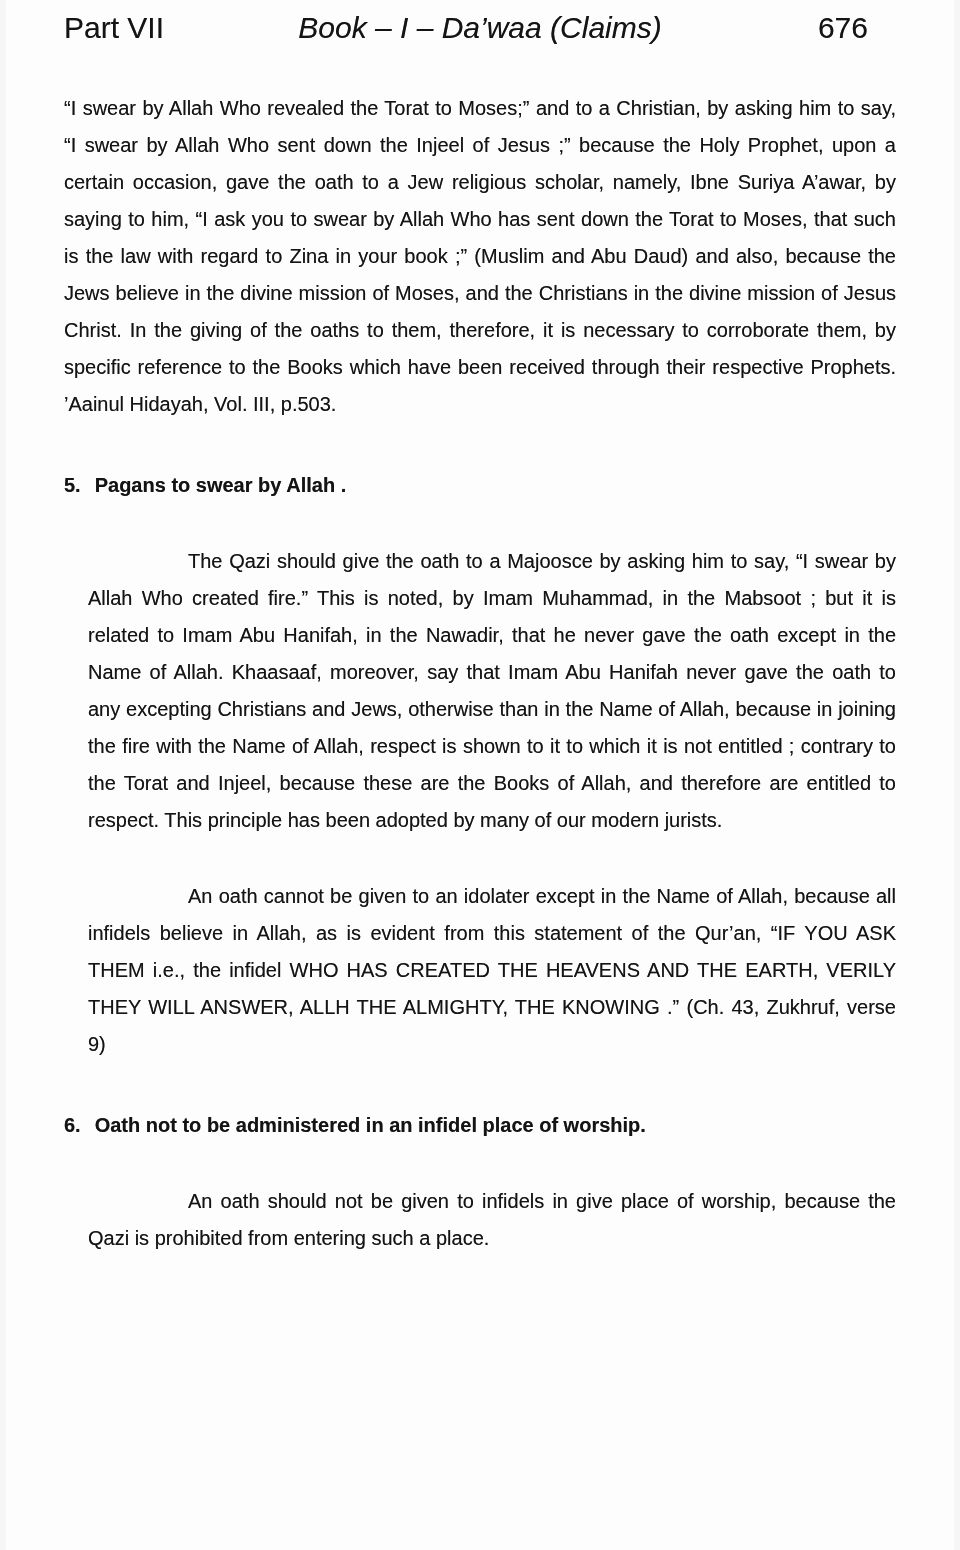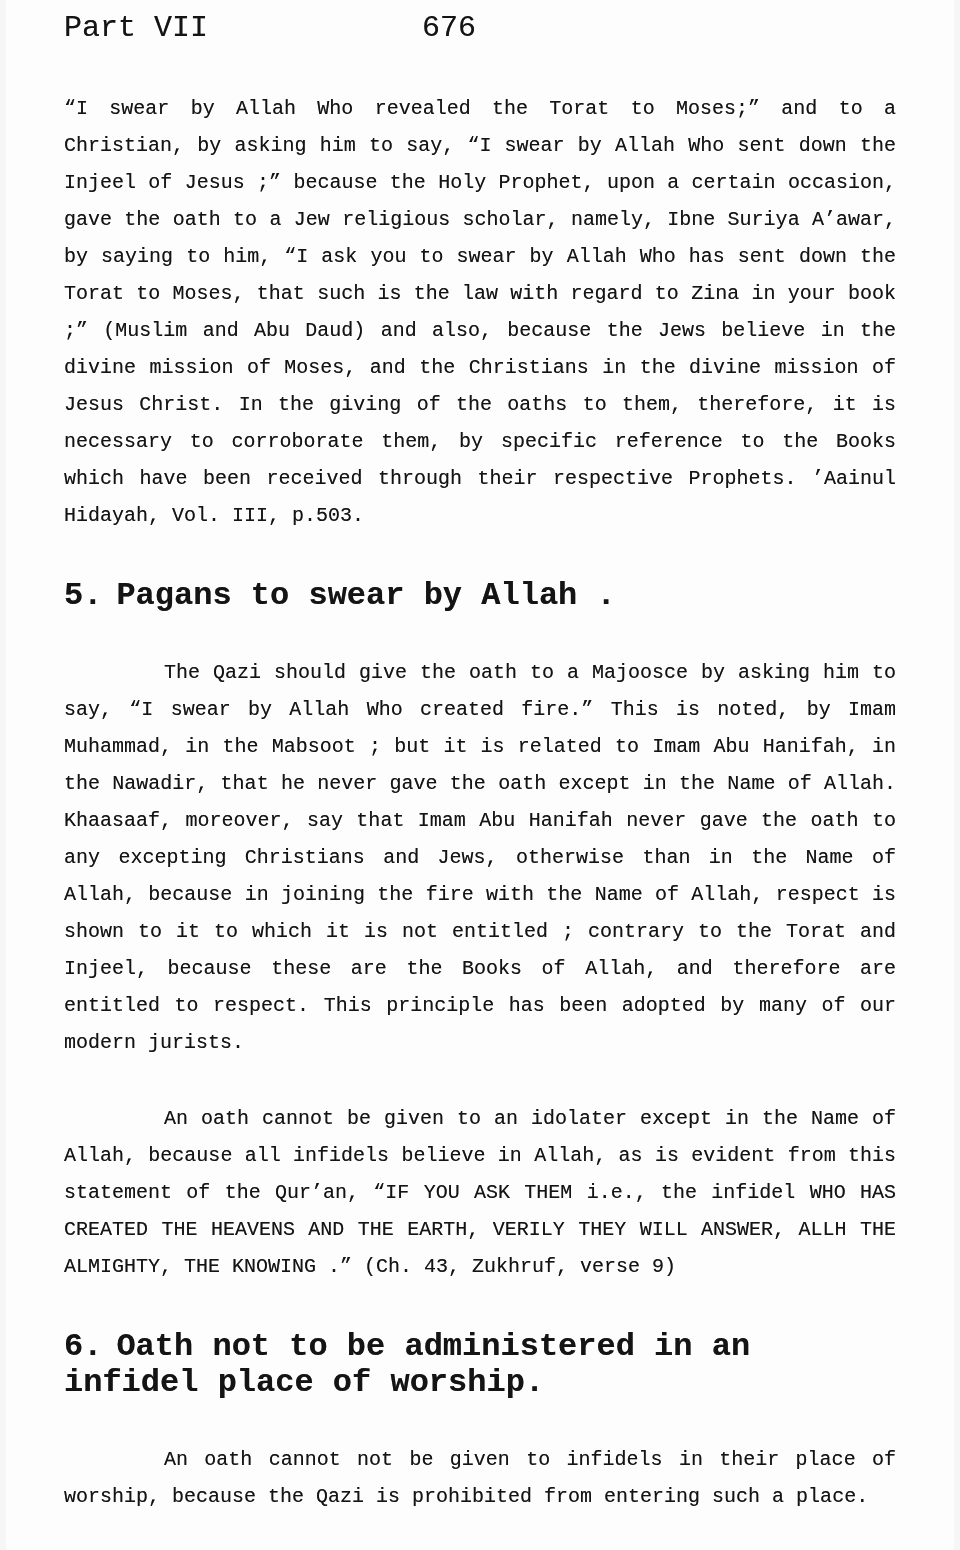--- a/index.html
+++ b/index.html
@@ -7,21 +7,21 @@
     padding: 0;
     background: #f6f6f6;
   }
   .page {
     position: relative;
     width: 948px;
     height: 1550px;
     margin: 0 auto;
     background: #fdfdfd;
     color: #141414;
-    font-family: Liberation Mono, monospace;
+    font-family: Liberation Sans, sans-serif;
     box-sizing: border-box;
     padding: 10px 58px 0 58px;
     overflow: hidden;
     text-shadow: 0 0 0.6px rgba(20,20,20,0.55); 
   }
   .page-header {
     display: flex;
     align-items: baseline;
     font-size: 30px;
     line-height: 36px;
@@ -43,56 +43,58 @@
     box-sizing: border-box;
   }
   .body-text p {
     font-size: 20px;
     line-height: 37px;
     text-align: justify;
     margin: 0 0 39px 0;
   }
   p.indented {
     text-indent: 100px;
+    margin-left: 24px;
   }
   .section-heading {
-    font-size: 32px;
+    font-size: 20px;
     line-height: 36px;
     font-weight: bold;
     margin: 44px 0 40px 0;
     text-align: left;
   }
   .section-heading .num {
     display: inline-block;
     margin-right: 14px;
   }
 </style>
 </head>
 <body>
 
 <div class="page">
 
   <div class="page-header">
     <span class="part">Part VII</span>
+    <span class="book-title">Book – I – Da’waa (Claims)</span>
     <span class="page-number">676</span>
   </div>
 
   <div class="body-text">
 
     <p>“I swear by Allah Who revealed the Torat to Moses;” and to a Christian, by asking him to say, “I swear by Allah Who sent down the Injeel of Jesus ;” because the Holy Prophet, upon a certain occasion, gave the oath to a Jew religious scholar, namely, Ibne Suriya A’awar, by saying to him, “I ask you to swear by Allah Who has sent down the Torat to Moses, that such is the law with regard to Zina in your book ;” (Muslim and Abu Daud) and also, because the Jews believe in the divine mission of Moses, and the Christians in the divine mission of Jesus Christ. In the giving of the oaths to them, therefore, it is necessary to corroborate them, by specific reference to the Books which have been received through their respective Prophets. ’Aainul Hidayah, Vol. III, p.503.</p>
 
     <div class="section-heading">
       <span class="num">5.</span><span>Pagans to swear by Allah .</span>
     </div>
 
     <p class="indented">The Qazi should give the oath to a Majoosce by asking him to say, “I swear by Allah Who created fire.” This is noted, by Imam Muhammad, in the Mabsoot ; but it is related to Imam Abu Hanifah, in the Nawadir, that he never gave the oath except in the Name of Allah. Khaasaaf, moreover, say that Imam Abu Hanifah never gave the oath to any excepting Christians and Jews, otherwise than in the Name of Allah, because in joining the fire with the Name of Allah, respect is shown to it to which it is not entitled ; contrary to the Torat and Injeel, because these are the Books of Allah, and therefore are entitled to respect. This principle has been adopted by many of our modern jurists.</p>
 
     <p class="indented">An oath cannot be given to an idolater except in the Name of Allah, because all infidels believe in Allah, as is evident from this statement of the Qur’an, “IF YOU ASK THEM i.e., the infidel WHO HAS CREATED THE HEAVENS AND THE EARTH, VERILY THEY WILL ANSWER, ALLH THE ALMIGHTY, THE KNOWING .” (Ch. 43, Zukhruf, verse 9)</p>
 
     <div class="section-heading">
       <span class="num">6.</span><span>Oath not to be administered in an infidel place of worship.</span>
     </div>
 
-    <p class="indented">An oath cannot not be given to infidels in their place of worship, because the Qazi is prohibited from entering such a place.</p>
+    <p class="indented">An oath should not be given to infidels in give place of worship, because the Qazi is prohibited from entering such a place.</p>
 
   </div>
 
 </div>
 
 </body></html>

